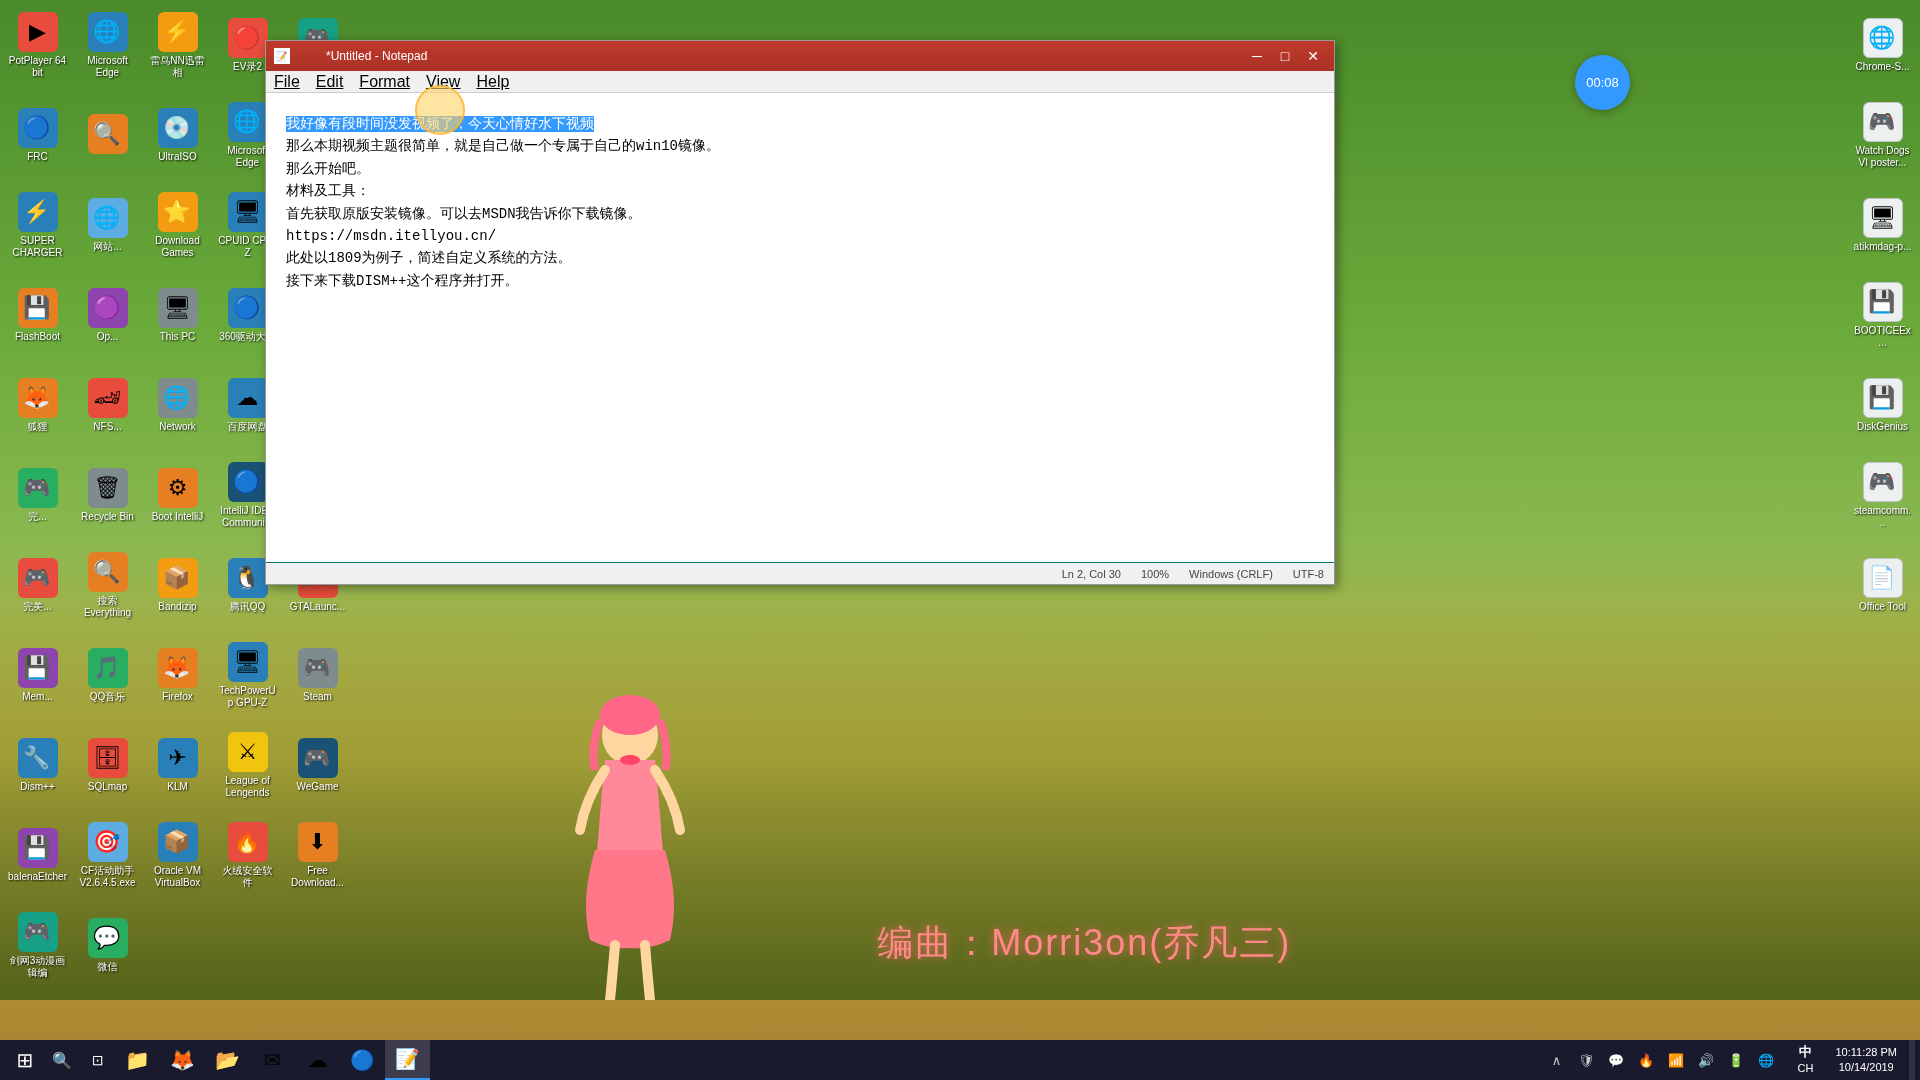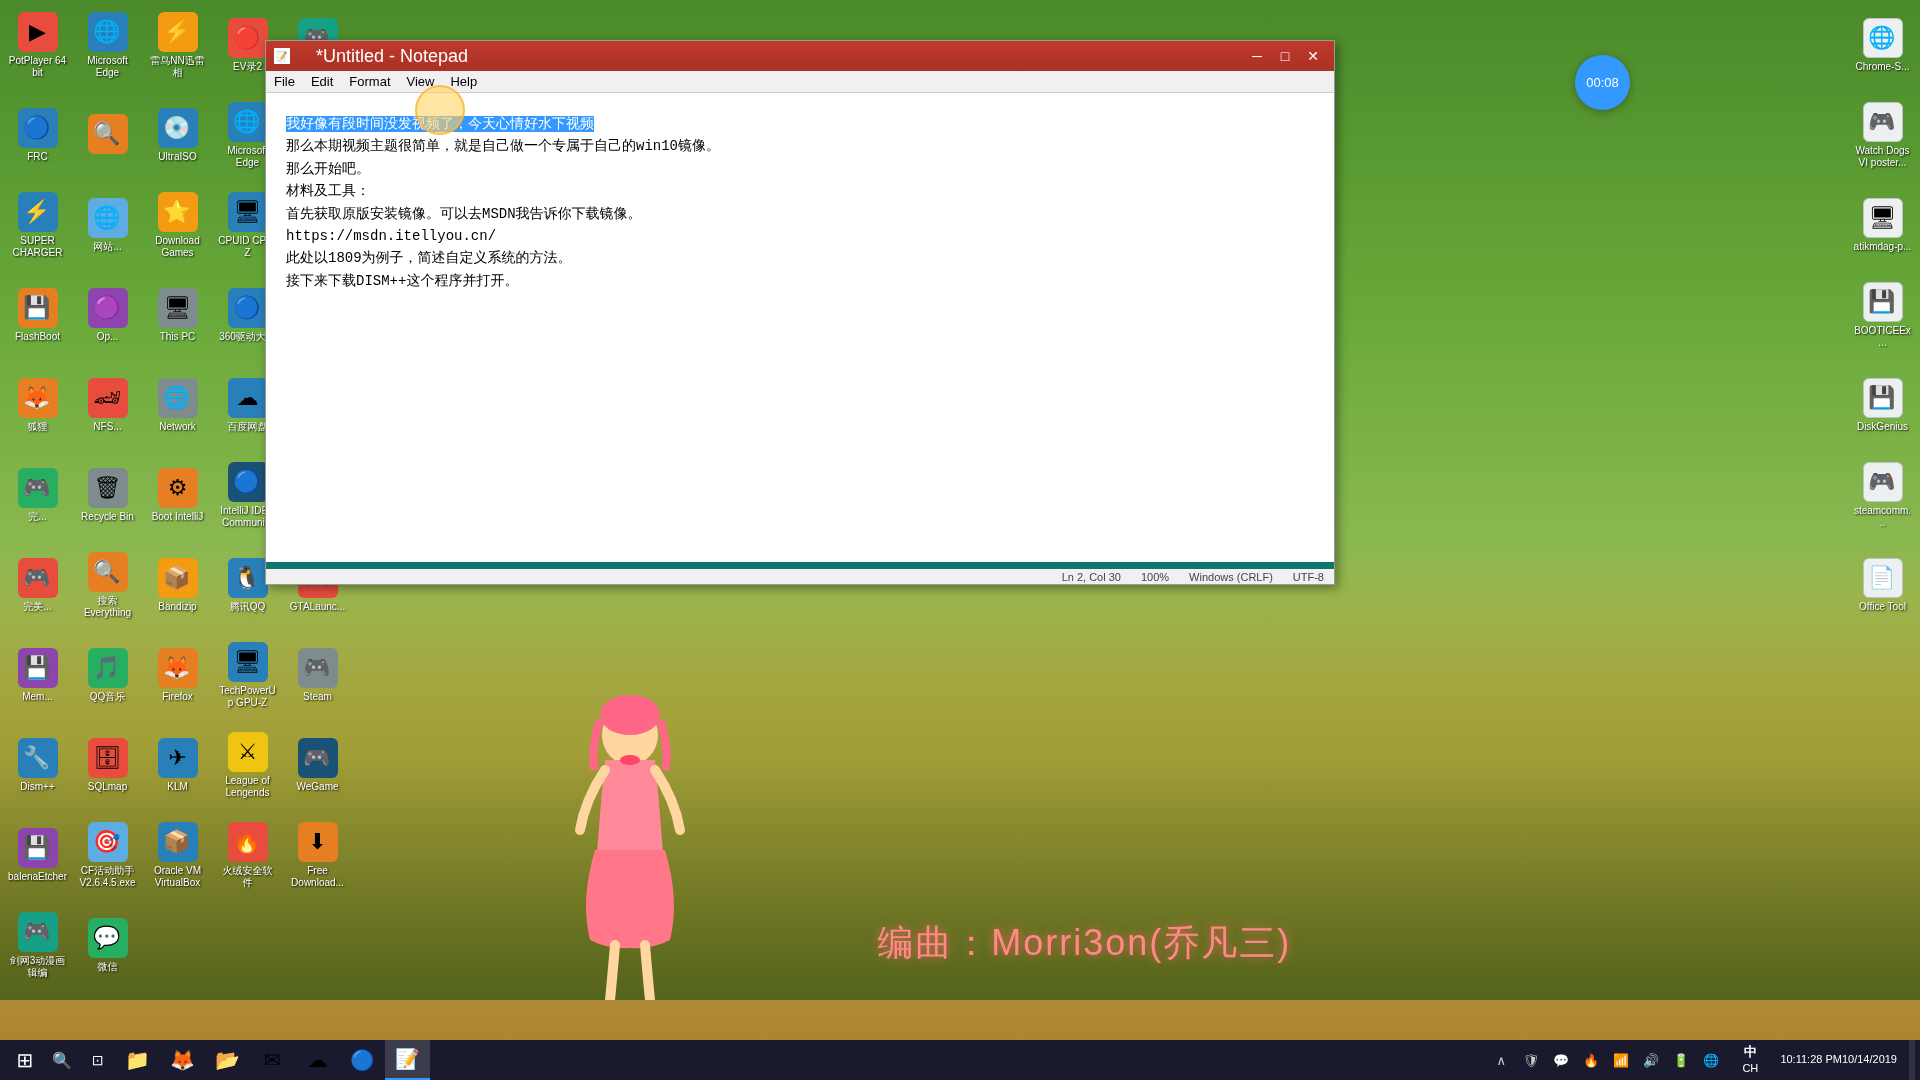--- a/index.html
+++ b/index.html
@@ -142,23 +142,23 @@
       background: linear-gradient(180deg, #c0392b 0%, #a93226 100%);
       height: 30px;
       display: flex;
       align-items: center;
       padding: 0 8px;
       user-select: none;
     }
 
     .notepad-title {
       color: #fff;
-      font-size: 18px;
+      font-size: 12px;
       flex: 1;
-      margin-left: 20px;
+      margin-left: 30px;
     }
 
     .notepad-icon-small {
       width: 16px;
       height: 16px;
       background: #fff;
       margin-right: 6px;
       display: flex;
       align-items: center;
       justify-content: center;
@@ -182,23 +182,24 @@
     .notepad-menubar {
       background: #f0f0f0;
       height: 22px;
       display: flex;
       align-items: center;
       border-bottom: 1px solid #ccc;
     }
 
     .menu-item {
       padding: 6px 8px;
-      font-size: 13px;
+      font-size: 16px;
       color: #000;
       cursor: pointer;
+      text-decoration: underline;
     }
 
     .notepad-content {
       flex: 1;
       padding: 20px;
       font-size: 14px;
       font-family: 'Courier New', monospace;
       overflow: auto;
       background: #fff;
       color: #000;
@@ -207,21 +208,21 @@
     }
 
     .text-highlighted {
       background: #3399ff;
       color: #fff;
     }
 
     .notepad-statusbar {
       height: 22px;
       background: #f0f0f0;
-      border-top: 7px solid #0f766e;
+      border-top: 1px solid #0f766e;
       display: flex;
       align-items: center;
       padding: 0 10px;
       font-size: 11px;
       color: #444;
       justify-content: flex-end;
       gap: 20px;
     }
 
     
@@ -337,21 +338,21 @@
       display: flex;
       align-items: center;
       justify-content: center;
       cursor: pointer;
       font-size: 13px;
       color: #ccc;
     }
 
     .taskbar-clock {
       display: flex;
-      flex-direction: row;
+      flex-direction: column;
       align-items: center;
       justify-content: center;
       height: 40px;
       padding: 0 10px;
       cursor: pointer;
       color: #fff;
       font-size: 11px;
       line-height: 1.4;
     }
 

